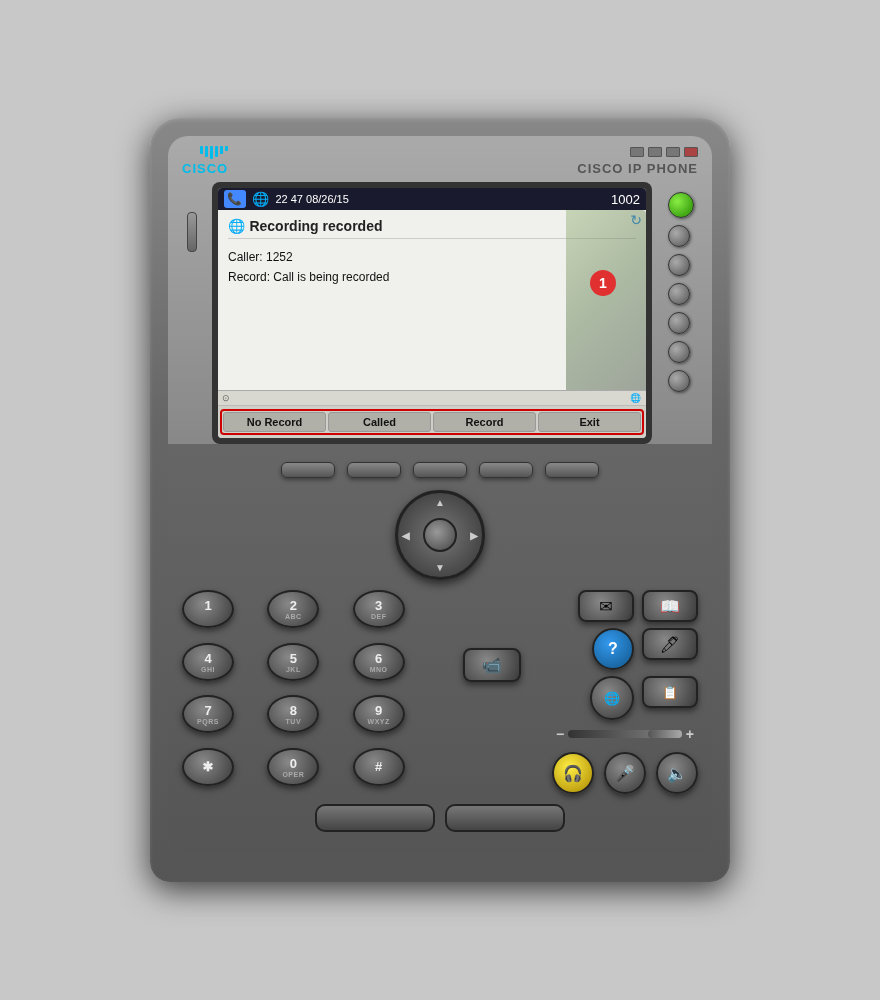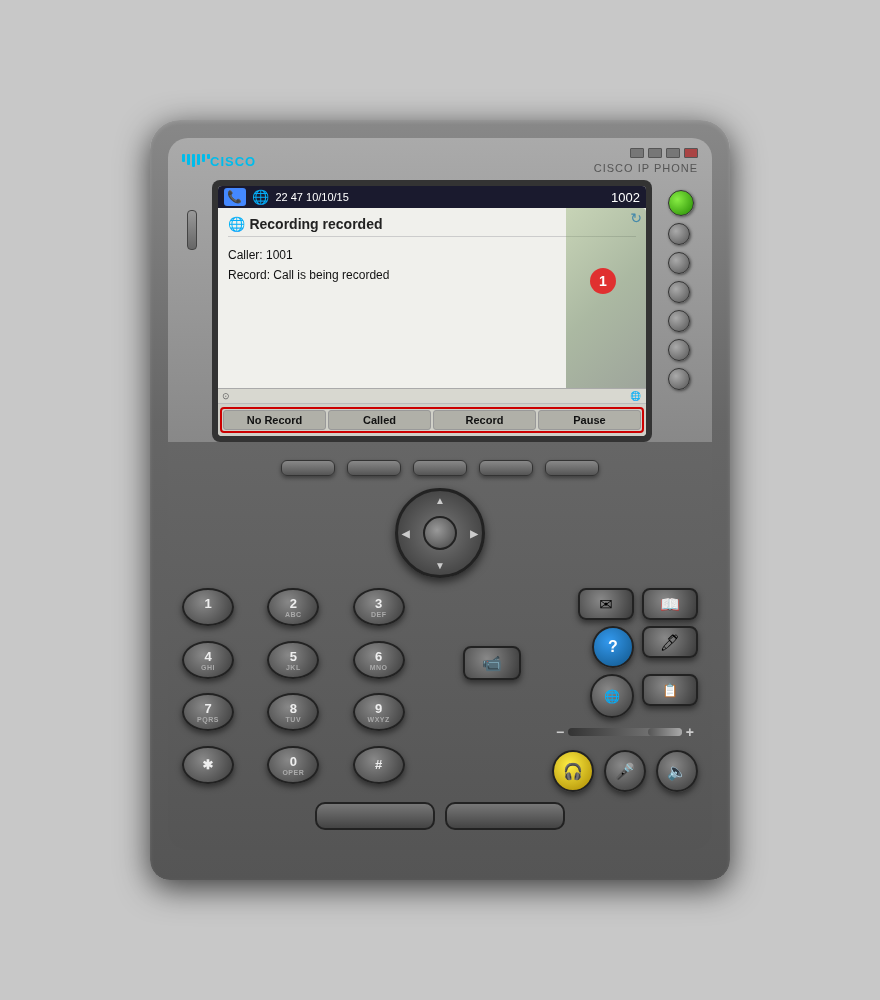--- a/index.html
+++ b/index.html
@@ -33,42 +33,43 @@
 
     .phone-header-bar {
       display: flex;
       justify-content: space-between;
       align-items: center;
       margin-bottom: 6px;
     }
 
     .cisco-logo {
       display: flex;
-      align-items: flex-start;
+      flex-direction: column;
+      align-items: flex-end;
     }
     .cisco-logo-bars {
       display: flex;
       gap: 2px;
       margin-bottom: 2px;
     }
     .cisco-logo-bar {
       background: #00bceb;
       border-radius: 1px;
     }
     .cisco-logo-text {
       color: #00bceb;
       font-size: 13px;
       font-weight: bold;
       letter-spacing: 1px;
     }
 
     .phone-brand {
       color: #555;
-      font-size: 11px;
-      font-weight: normal;
+      font-size: 13px;
+      font-weight: bold;
       letter-spacing: 1px;
     }
 
     .window-controls {
       display: flex;
       gap: 4px;
     }
     .win-btn {
       width: 14px;
       height: 10px;
@@ -442,53 +443,53 @@
       <div style="width:20px;display:flex;flex-direction:column;align-items:center;padding-top:30px;gap:6px">
         <div style="width:10px;height:40px;background:linear-gradient(180deg,#999,#666);border-radius:4px;border:1px solid #444;"></div>
       </div>
 
       <div class="screen-container" style="flex:1;position:relative">
         <div class="screen">
 
           <div class="screen-status-bar">
             <div class="screen-icon-phone">📞</div>
             <span class="screen-globe globe-icon">🌐</span>
-            <span class="screen-time">22 47 10/10/15</span>
+            <span class="screen-time">22 47 08/26/15</span>
             <span class="screen-ext">1002</span>
           </div>
 
           <div class="screen-content" style="position:relative">
             <div class="annotation-badge-1">1</div>
             <div class="screen-title">
               <span>🌐</span>
               <span>Recording recorded</span>
             </div>
             <div class="screen-info">
-              <div>Caller: 1001</div>
+              <div>Caller: 1252</div>
               <div>Record: Call is being recorded</div>
             </div>
 
             <div style="position:absolute;right:0;top:0;bottom:0;width:80px;background:linear-gradient(135deg,#8aaa66,#446633,#223322);opacity:0.4;border-radius:0 4px 0 0"></div>
 
             <div style="position:absolute;right:4px;top:2px;font-size:14px;color:#4488aa">↻</div>
           </div>
 
           <div class="softkey-row-container" style="position:relative">
 
             <div style="display:flex;align-items:center;padding:2px 4px;background:#d8d8d0;border-top:1px solid #aaa">
               <span style="font-size:9px;color:#666">⊙</span>
               <span style="font-size:9px;color:#4488ff;margin-left:auto">🌐</span>
             </div>
             <div class="screen-softkey-bar">
 
               <div class="softkey-highlight-box">
                 <div class="softkey-btn">No Record</div>
                 <div class="softkey-btn">Called</div>
                 <div class="softkey-btn">Record</div>
-                <div class="softkey-btn">Pause</div>
+                <div class="softkey-btn">Exit</div>
               </div>
             </div>
           </div>
         </div>
       </div>
 
       <div style="display:flex;flex-direction:column;gap:7px;padding-top:10px;padding-left:6px;padding-right:4px">
         <div class="side-btn side-btn-green"></div>
         <div class="side-btn"></div>
         <div class="side-btn"></div>

